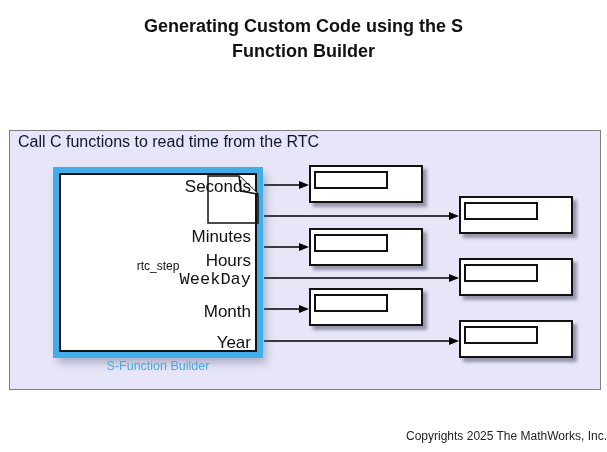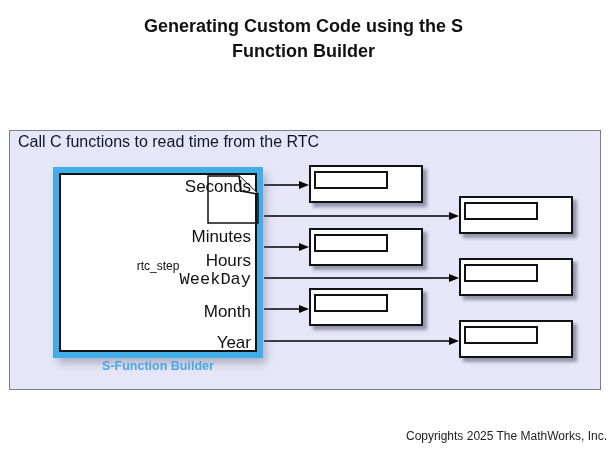--- a/index.html
+++ b/index.html
@@ -78,21 +78,20 @@
   }
   .sfun-label {
     position: absolute;
     left: 59px;
     top: 359px;
     width: 198px;
     text-align: center;
     font-size: 12.5px;
     color: #4aa8e0;
     white-space: nowrap;
-    font-weight: bold;
   }
   .display {
     position: absolute;
     width: 114px;
     height: 38px;
     background: #ffffff;
     border: 2px solid #111111;
     box-shadow: 4px 4px 3px rgba(95,95,120,0.6);
   }
   .display-inner {

